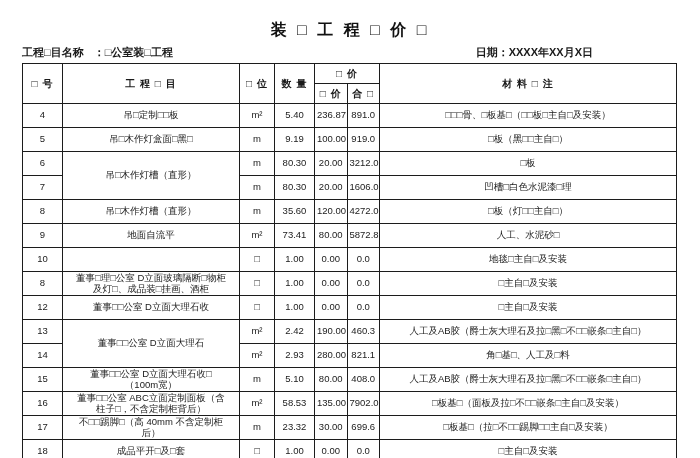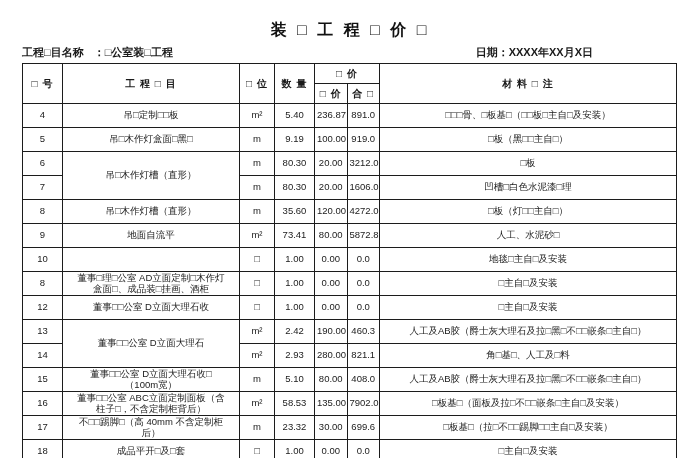--- a/index.html
+++ b/index.html
@@ -160,21 +160,21 @@
           <td class="c-no">10</td>
           <td class="c-item"></td>
           <td class="c-unit">□</td>
           <td class="c-qty">1.00</td>
           <td class="c-price">0.00</td>
           <td class="c-total">0.0</td>
           <td class="c-material">地毯□主自□及安装</td>
         </tr>
         <tr>
           <td class="c-no">8</td>
-          <td class="c-item">董事□理□公室 AD立面定制□木作灯盒面□、成品装□挂画、酒柜</td>
+          <td class="c-item">董事□理□公室 D立面玻璃隔断□物柜及灯□、成品装□挂画、酒柜</td>
           <td class="c-unit">□</td>
           <td class="c-qty">1.00</td>
           <td class="c-price">0.00</td>
           <td class="c-total">0.0</td>
           <td class="c-material">□主自□及安装</td>
         </tr>
         <tr>
           <td class="c-no">12</td>
           <td class="c-item">董事□□公室 D立面大理石收</td>
           <td class="c-unit">□</td>

